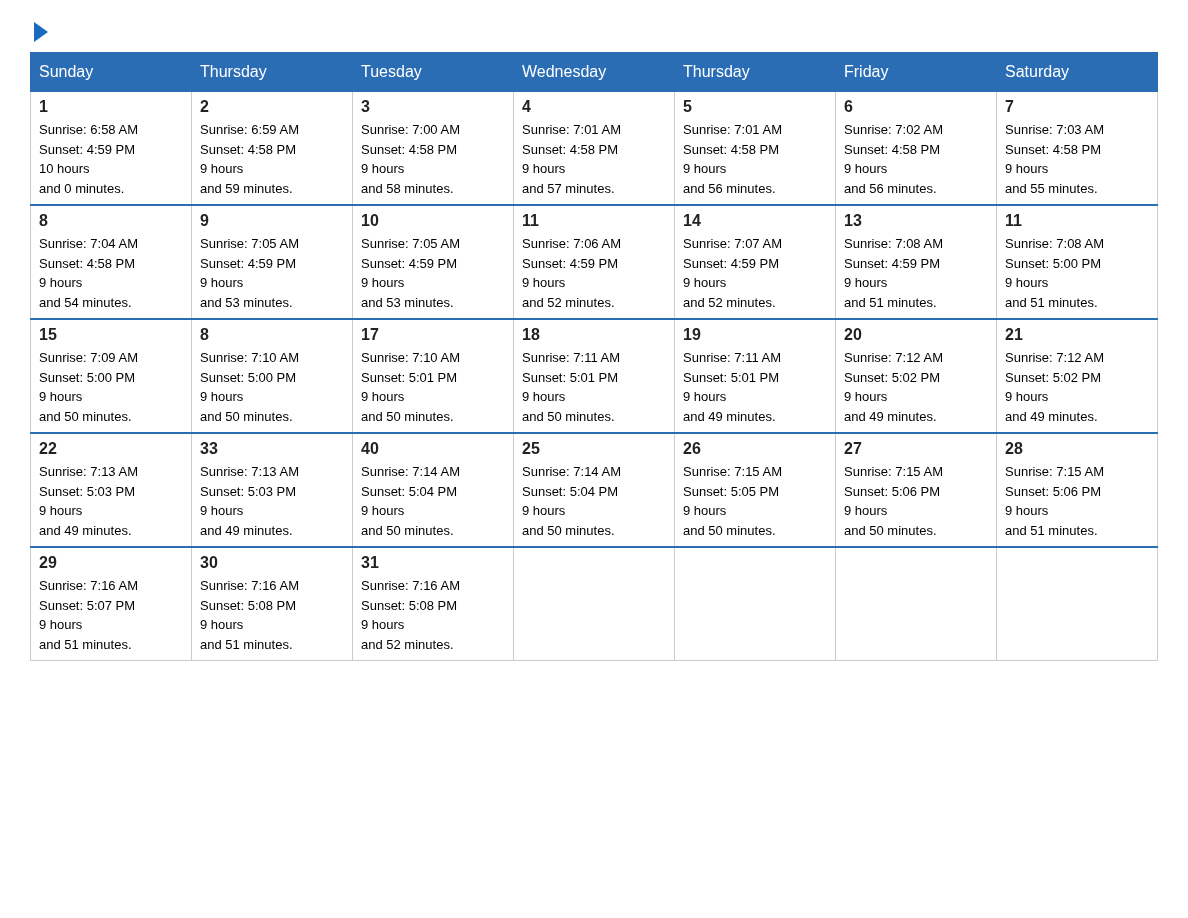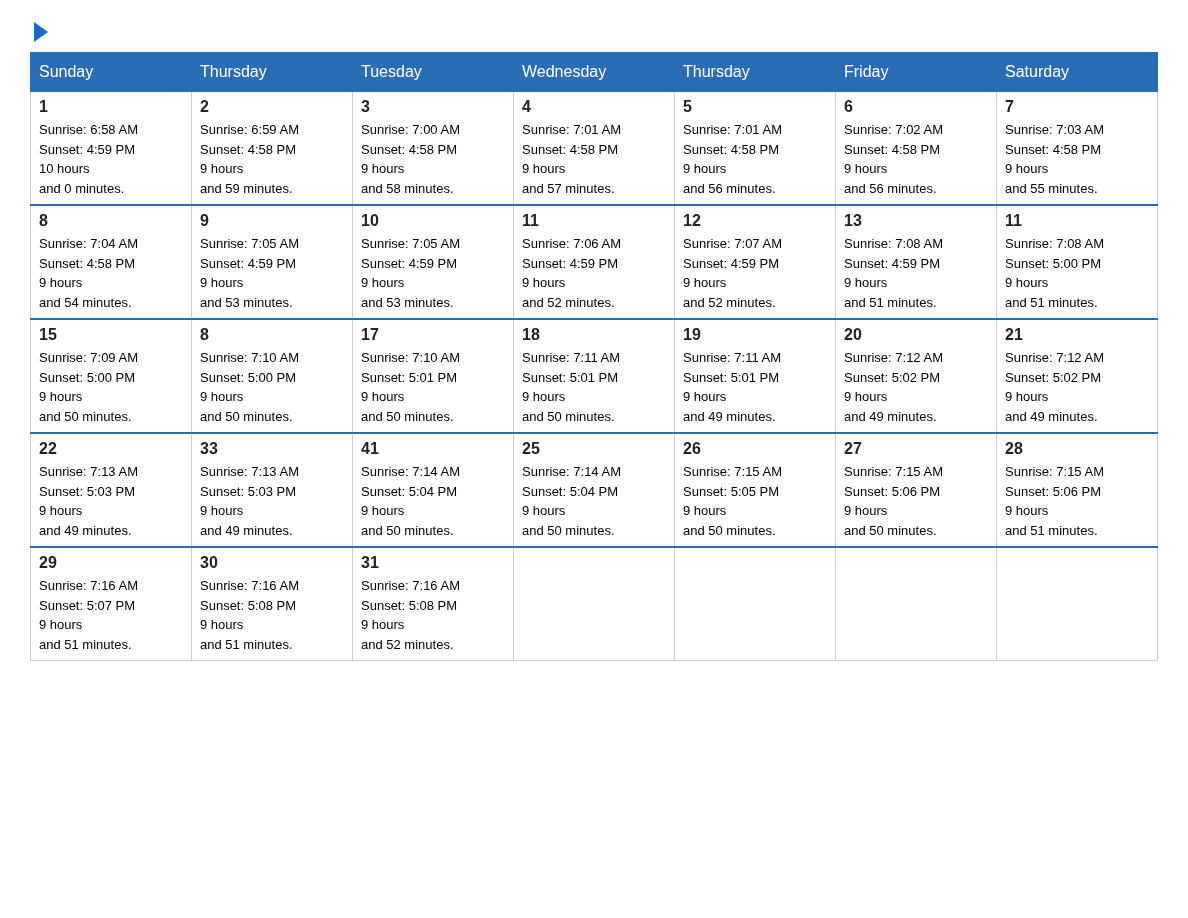--- a/index.html
+++ b/index.html
@@ -168,21 +168,21 @@
         </td>
         <td>
           <span class="day-number">10</span>
           <div class="day-info">Sunrise: 7:05 AM<br>Sunset: 4:59 PM<br>9 hours<br>and 53 minutes.</div>
         </td>
         <td>
           <span class="day-number">11</span>
           <div class="day-info">Sunrise: 7:06 AM<br>Sunset: 4:59 PM<br>9 hours<br>and 52 minutes.</div>
         </td>
         <td>
-          <span class="day-number">12</span>
+          <span class="day-number">14</span>
           <div class="day-info">Sunrise: 7:07 AM<br>Sunset: 4:59 PM<br>9 hours<br>and 52 minutes.</div>
         </td>
         <td>
           <span class="day-number">13</span>
           <div class="day-info">Sunrise: 7:08 AM<br>Sunset: 4:59 PM<br>9 hours<br>and 51 minutes.</div>
         </td>
         <td>
           <span class="day-number">11</span>
           <div class="day-info">Sunrise: 7:08 AM<br>Sunset: 5:00 PM<br>9 hours<br>and 51 minutes.</div>
         </td>
@@ -220,21 +220,21 @@
       <tr class="row-separator">
         <td>
           <span class="day-number">22</span>
           <div class="day-info">Sunrise: 7:13 AM<br>Sunset: 5:03 PM<br>9 hours<br>and 49 minutes.</div>
         </td>
         <td>
           <span class="day-number">33</span>
           <div class="day-info">Sunrise: 7:13 AM<br>Sunset: 5:03 PM<br>9 hours<br>and 49 minutes.</div>
         </td>
         <td>
-          <span class="day-number">41</span>
+          <span class="day-number">40</span>
           <div class="day-info">Sunrise: 7:14 AM<br>Sunset: 5:04 PM<br>9 hours<br>and 50 minutes.</div>
         </td>
         <td>
           <span class="day-number">25</span>
           <div class="day-info">Sunrise: 7:14 AM<br>Sunset: 5:04 PM<br>9 hours<br>and 50 minutes.</div>
         </td>
         <td>
           <span class="day-number">26</span>
           <div class="day-info">Sunrise: 7:15 AM<br>Sunset: 5:05 PM<br>9 hours<br>and 50 minutes.</div>
         </td>

